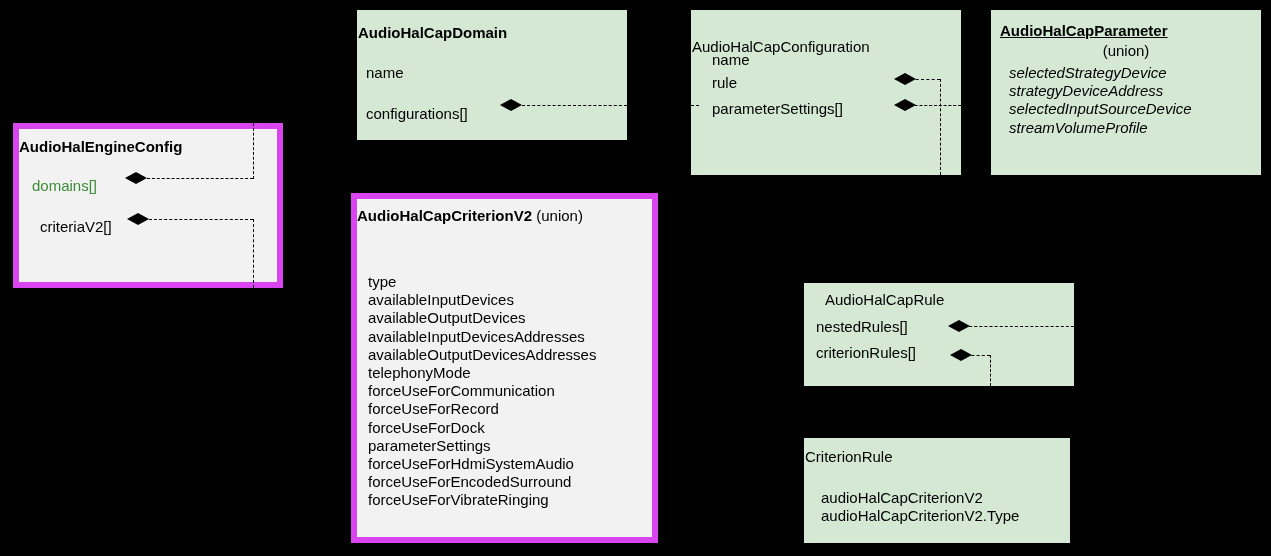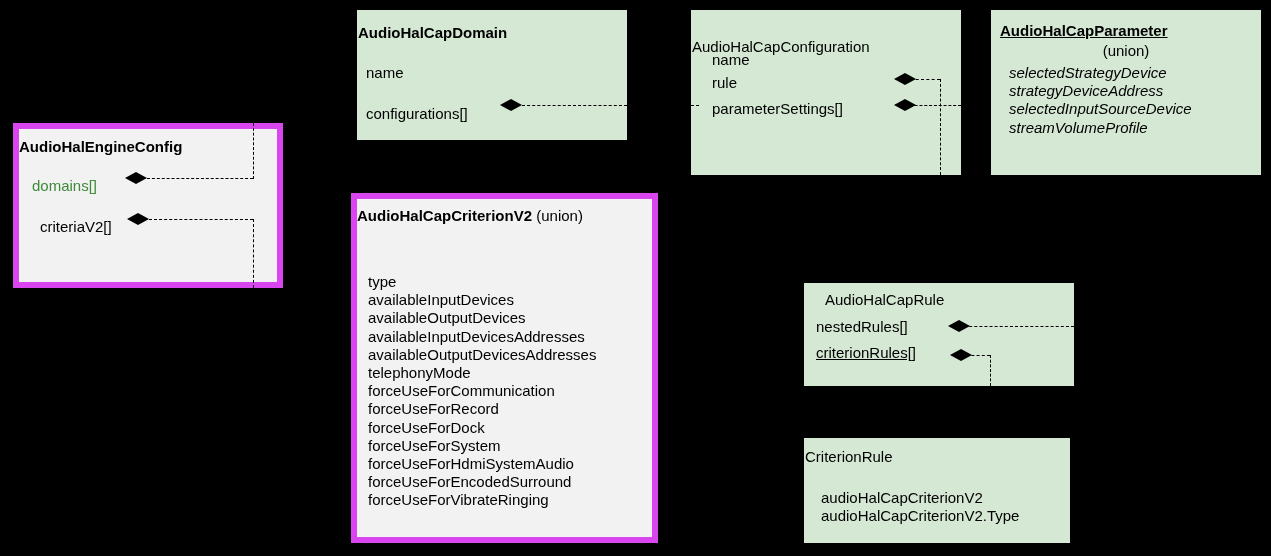--- a/index.html
+++ b/index.html
@@ -151,31 +151,31 @@
     <div class="attr-list" style="left:11px; top:36px;margin-top:38px;">
       <div>type</div>
       <div>availableInputDevices</div>
       <div>availableOutputDevices</div>
       <div>availableInputDevicesAddresses</div>
       <div>availableOutputDevicesAddresses</div>
       <div>telephonyMode</div>
       <div>forceUseForCommunication</div>
       <div>forceUseForRecord</div>
       <div>forceUseForDock</div>
-      <div>forceUseForSystem</div>
+      <div>parameterSettings</div>
       <div>forceUseForHdmiSystemAudio</div>
       <div>forceUseForEncodedSurround</div>
       <div>forceUseForVibrateRinging</div>
     </div>
   </div>
 
   <div class="uml-box green" style="left:804px; top:283px; width:270px; height:103px;">
     <div class="box-title" style="position:absolute; left:0; top:7px; width:100%;margin-left:20px;">AudioHalCapRule</div>
     <div class="attr" style="left:11px; top:34px;text-align:center;">nestedRules[]</div>
-    <div class="attr" style="left:11px; top:60px;text-decoration:underline;">criterionRules[]</div>
+    <div class="attr" style="left:11px; top:60px;">criterionRules[]</div>
   </div>
 
   <div class="diamond" style="left:959px; top:326px;"></div>
   <div class="conn-h" style="left:959px; top:326px; width:115px;"></div>
 
   <div class="diamond" style="left:961px; top:355px;"></div>
   <div class="conn-h" style="left:961px; top:355px; width:29px;"></div>
   <div class="conn-v" style="left:990px; top:355px; height:31px;"></div>
 
   <div class="uml-box green" style="left:804px; top:438px; width:266px; height:105px;">

